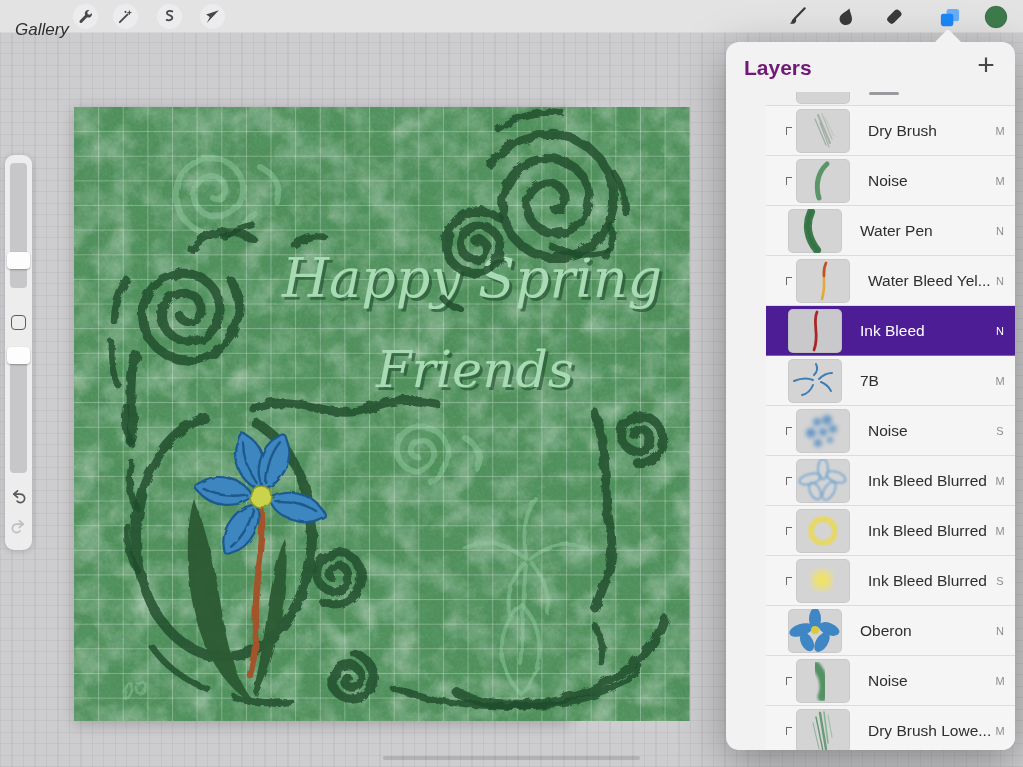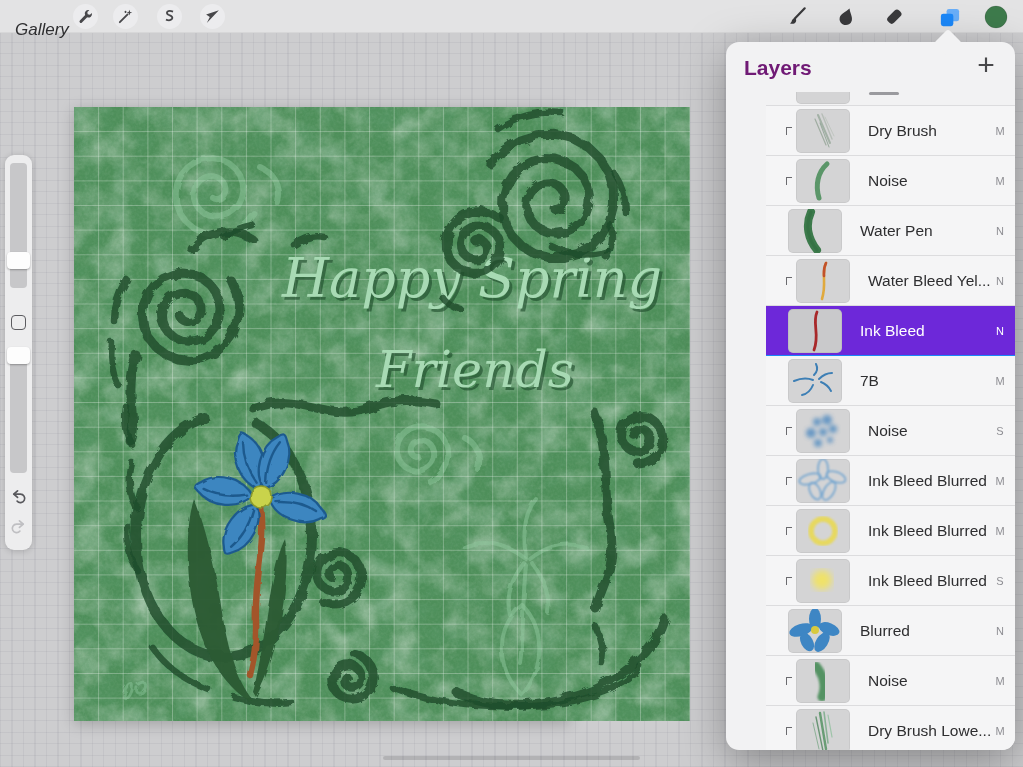--- a/index.html
+++ b/index.html
@@ -28,21 +28,21 @@
     box-shadow:0 1px 2px rgba(0,0,0,.3); }
   .mod-btn { position:absolute; left:6px; top:160px; width:15px; height:15px; border:1.6px solid #5c5c60; border-radius:4px; }
   .undo-btn, .redo-btn { position:absolute; left:4px; width:19px; height:19px; }
   .layers-panel { position:absolute; left:726px; top:42px; width:289px; height:708px; background:#f2f2f3;
     border-radius:13px; box-shadow:0 12px 45px rgba(0,0,0,.35); z-index:22; overflow:hidden; }
   .panel-header { position:relative; height:50px; }
   .panel-title { position:absolute; left:18px; top:14px; font-size:21px; font-weight:bold; color:#701a75; }
   .add-layer-btn { position:absolute; right:14px; top:6px; font-size:30px; font-weight:300; color:#48484a; width:30px; text-align:center; }
   .layers-list { position:absolute; top:50px; bottom:0; left:0; right:0; overflow:hidden;margin-left:40px; }
   .layer-row { position:relative; height:50px; background:#f5f5f6; border-bottom:1px solid #dcdcde; }
-  .layer-row.selected { background:#6d28d9; border-bottom-color:#1b87f8; }
+  .layer-row.selected { background:#4c1d95; border-bottom-color:#1b87f8; }
   .row-sliver { position:relative; height:14px; background:#f2f2f3; border-bottom:1px solid #dcdcde; overflow:hidden; }
   .thumb { position:absolute; top:3px; width:54px; height:44px; background:#d4d4d5; border-radius:5px;
     box-shadow:inset 0 0 0 1px rgba(0,0,0,.05); overflow:hidden; left:22px; }
   .layer-row.clipped .thumb { left:30px; }
   .layer-row.selected .thumb { background:#c9c9cb; }
   .clip-icon { display:none; position:absolute; left:20px; top:21px; width:6px; height:8px;
     border-left:1.5px solid #6a6a6e; border-top:1.5px solid #6a6a6e; }
   .layer-row.clipped .clip-icon { display:block; }
   .layer-name { position:absolute; left:94px; top:16px; font-size:15.5px; color:#2e2e30; white-space:nowrap;
     max-width:124px; overflow:hidden; }
@@ -430,21 +430,21 @@
     <span class="thumb"><svg width="54" height="44" viewBox="0 0 54 44">
      <g fill="#3e86c4">
        <ellipse cx="27" cy="10" rx="6" ry="11"></ellipse>
        <ellipse cx="41" cy="20" rx="11" ry="6" transform="rotate(22 41 20)"></ellipse>
        <ellipse cx="13" cy="21" rx="12" ry="6" transform="rotate(-18 13 21)"></ellipse>
        <ellipse cx="34" cy="33" rx="6" ry="11" transform="rotate(32 34 33)"></ellipse>
        <ellipse cx="19" cy="33" rx="6" ry="10" transform="rotate(-28 19 33)"></ellipse>
      </g>
      <circle cx="27" cy="21" r="4" fill="#d8c93e"></circle>
           </svg></span>
-    <span class="layer-name">Blurred</span>
+    <span class="layer-name">Oberon</span>
     <span class="blend-mode">N</span>
     <span class="vis-checkbox">
       <svg width="12" height="12" viewBox="0 0 12 12">
         <path class="chk" d="M2.5 6.5 L5 9 L9.5 3.5" stroke="#fff" stroke-width="1.8" fill="none" stroke-linecap="round" stroke-linejoin="round"></path>
       </svg>
     </span>
   </div>
       <div class="layer-row clipped">
     <span class="clip-icon"></span>
     <span class="thumb"><svg width="54" height="44" viewBox="0 0 54 44">

